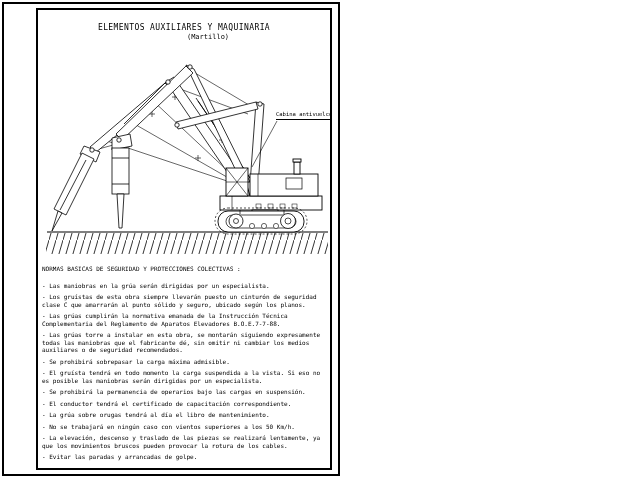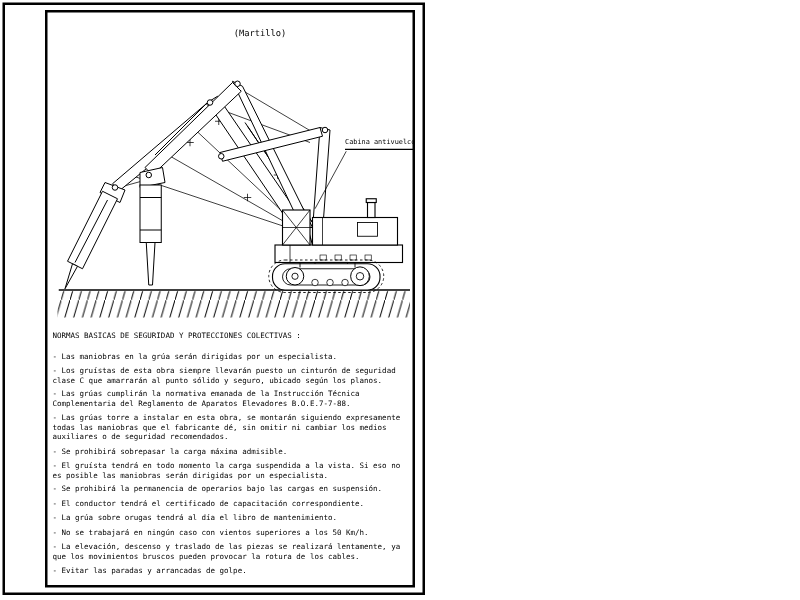--- a/index.html
+++ b/index.html
@@ -15,20 +15,21 @@
   .norms p{margin:0 0 4px 0;font-size:6px;line-height:7.5px;letter-spacing:0;}
   .norms .heading{margin-bottom:9px;}
 </style>
 </head>
 <body>
 
 <div class="outer-frame"></div>
 <div class="sheet-frame"></div>
 
 <div class="title-block">
+  <div class="title-line1">ELEMENTOS AUXILIARES Y MAQUINARIA</div>
   <div class="title-line2">(Martillo)</div>
 </div>
 
 <svg class="drawing-svg" viewBox="0 0 640 480" xmlns="http://www.w3.org/2000/svg">
   <defs>
     <pattern id="hatch" patternUnits="userSpaceOnUse" width="7" height="24">
       <line x1="7" y1="0" x2="0" y2="24" stroke="#000" stroke-width="0.8"></line>
     </pattern>
   </defs>
 

